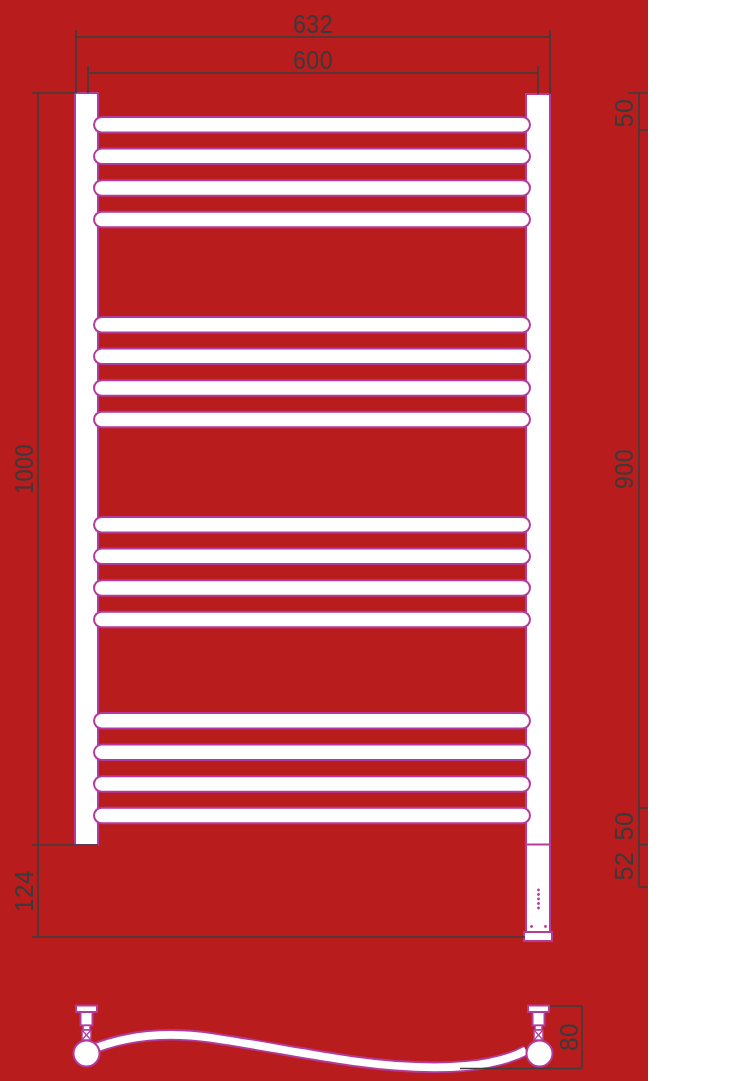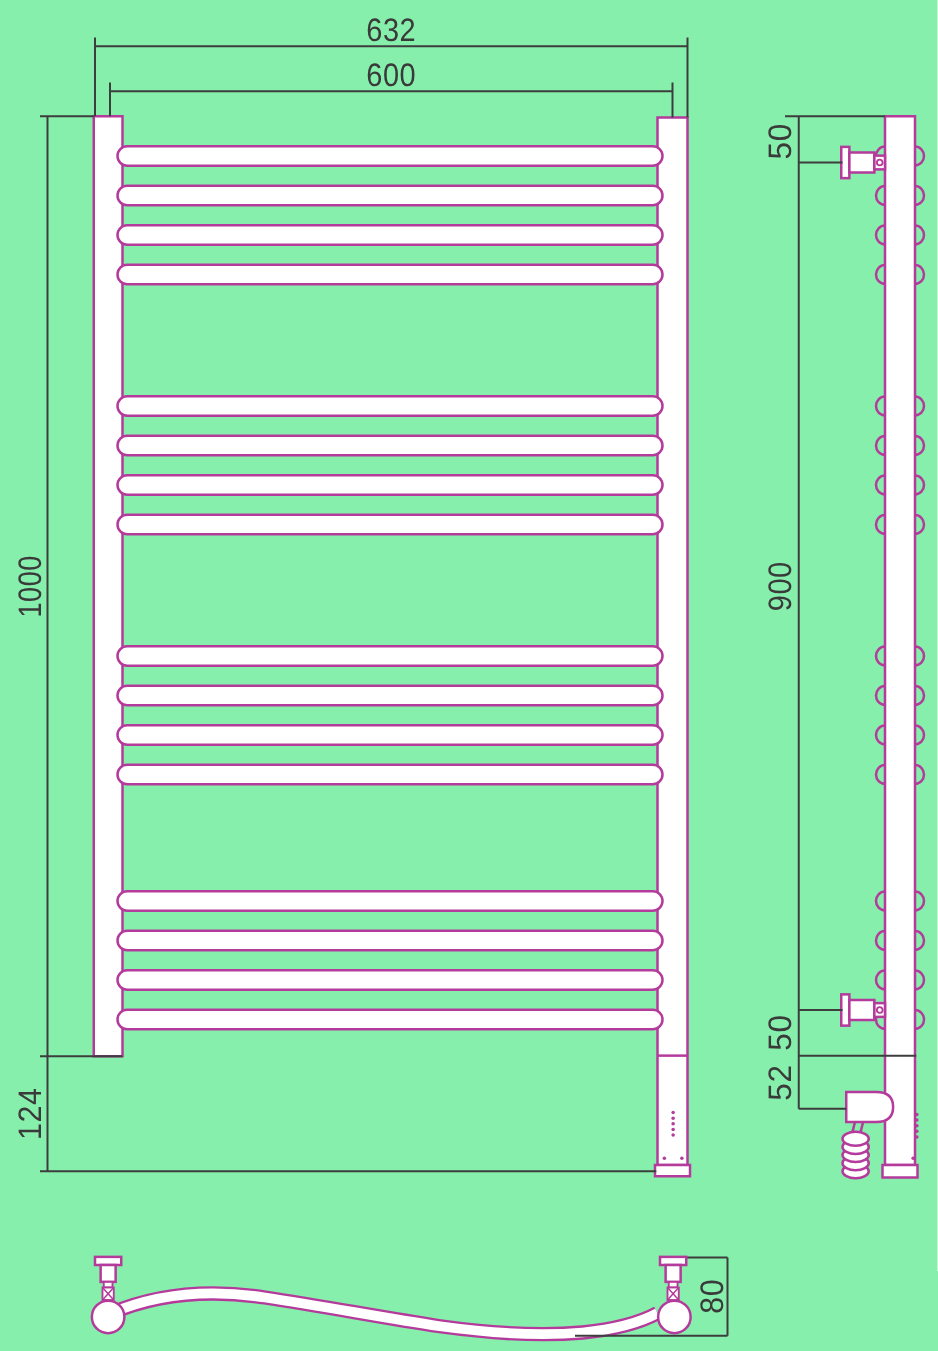--- a/index.html
+++ b/index.html
@@ -1,16 +1,16 @@
 <!DOCTYPE html>
 <html><head>
 <meta charset="utf-8">
 <style>
   html,body{margin:0;padding:0;background:#ffffff;}
-  .page{width:750px;height:1081px;position:relative;background:#86efac;overflow:hidden;}
+  .page{width:648px;height:1081px;position:relative;background:#b91c1c;overflow:hidden;}
   svg{display:block;}
   .dim-text{
     font-family:"Liberation Sans", sans-serif;
     font-size:26px;
     fill:#3a3a3a;
     letter-spacing:0.5px;
   }
 </style>
 </head>
 <body>

